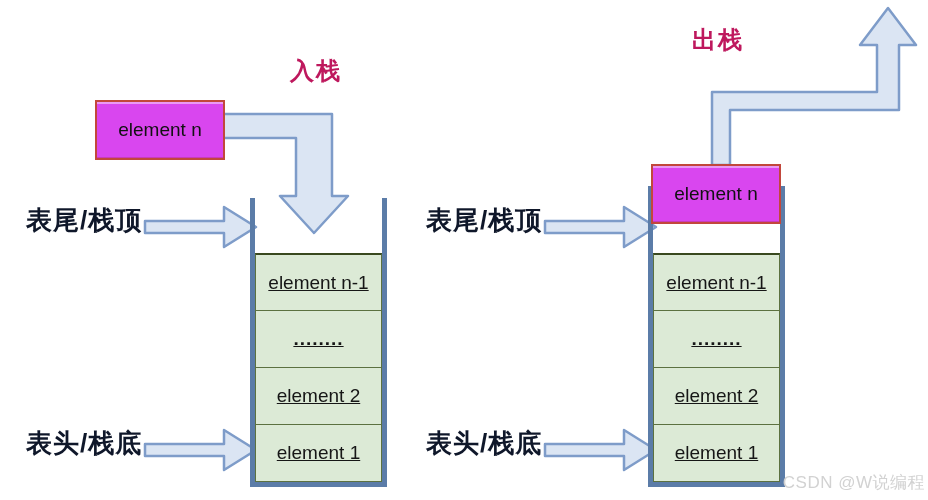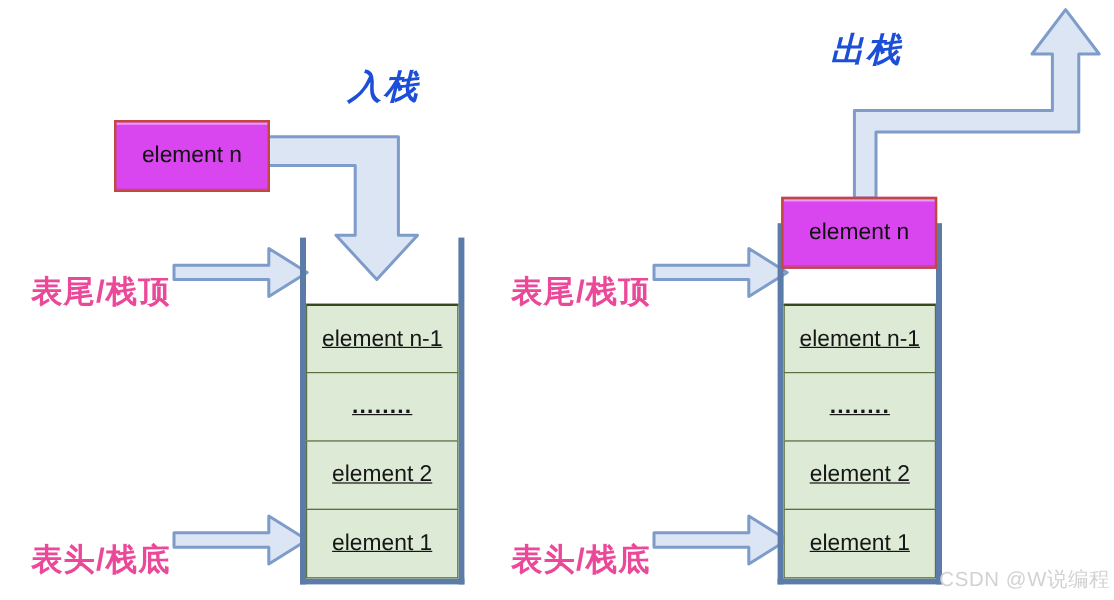--- a/index.html
+++ b/index.html
@@ -1,20 +1,20 @@
 <!DOCTYPE html>
 <html><head>
 <meta charset="utf-8">
 <style>
   html,body{margin:0;padding:0;background:#fff;}
   .canvas{position:relative;width:928px;height:500px;background:#ffffff;
           font-family:"Liberation Sans","DejaVu Sans",sans-serif;overflow:hidden;}
   .arrows{position:absolute;left:0;top:0;z-index:1;}
-  .op-label{position:absolute;z-index:5;font-size:28px;font-weight:bold;color:#1d4ed8;letter-spacing:2px;line-height:1;font-style:italic;}
-  .ptr-label{position:absolute;z-index:5;font-size:26px;font-weight:bold;color:#ec4899;letter-spacing:1px;line-height:1;margin-top:23px;}
+  .op-label{position:absolute;z-index:5;font-size:24px;font-weight:bold;color:#be185d;letter-spacing:2px;line-height:1;}
+  .ptr-label{position:absolute;z-index:5;font-size:26px;font-weight:bold;color:#0f172a;letter-spacing:1px;line-height:1;}
   .elem-box{position:absolute;z-index:4;background:#d946ef;border:2px solid #c2473c;
             box-shadow:inset 0 2px 0 rgba(255,255,255,.45), inset 0 -1px 0 rgba(150,30,20,.25);
             display:flex;align-items:center;justify-content:center;font-size:19px;color:#111;box-sizing:border-box;}
   .stack{position:absolute;z-index:2;box-sizing:border-box;
          border-left:5px solid #5b7ca8;border-right:5px solid #5b7ca8;border-bottom:5px solid #5b7ca8;}
   .cells{position:absolute;left:0;right:0;bottom:0;z-index:3;}
   .cell{box-sizing:border-box;height:58px;background:#dcead6;border:1px solid #5c7140;margin-top:-1px;
         display:flex;align-items:center;justify-content:center;font-size:19px;color:#161616;text-decoration:underline;}
   .cell:first-child{border-top:2px solid #39491f;margin-top:0;}
   .dots{letter-spacing:1px;font-weight:bold;}

